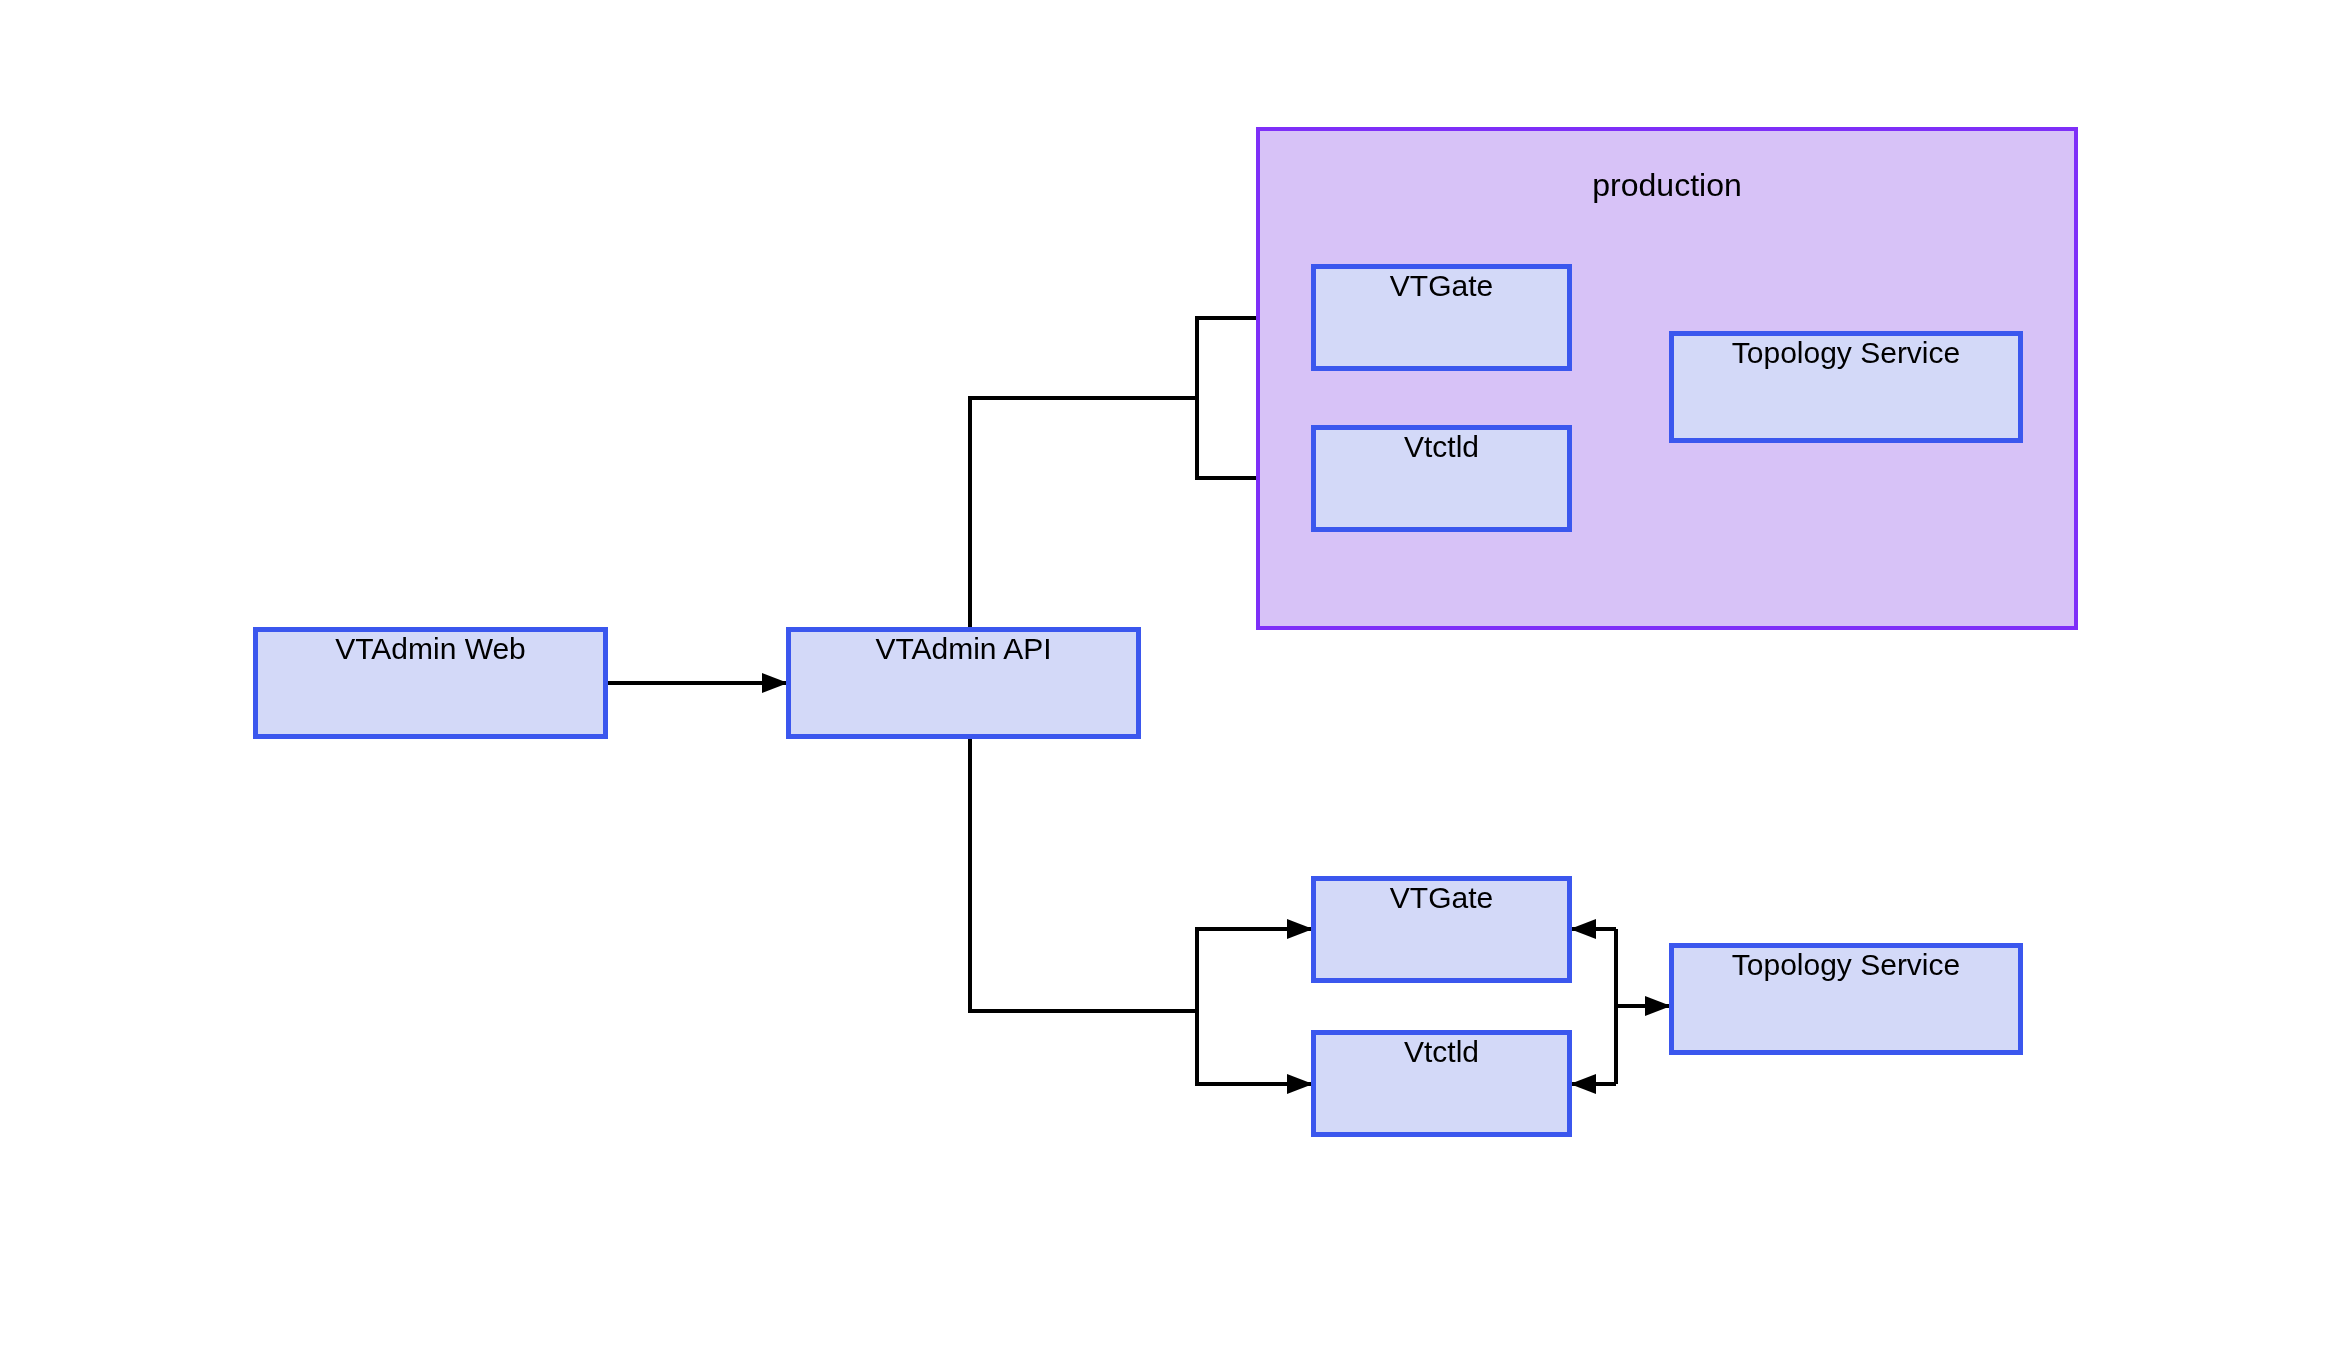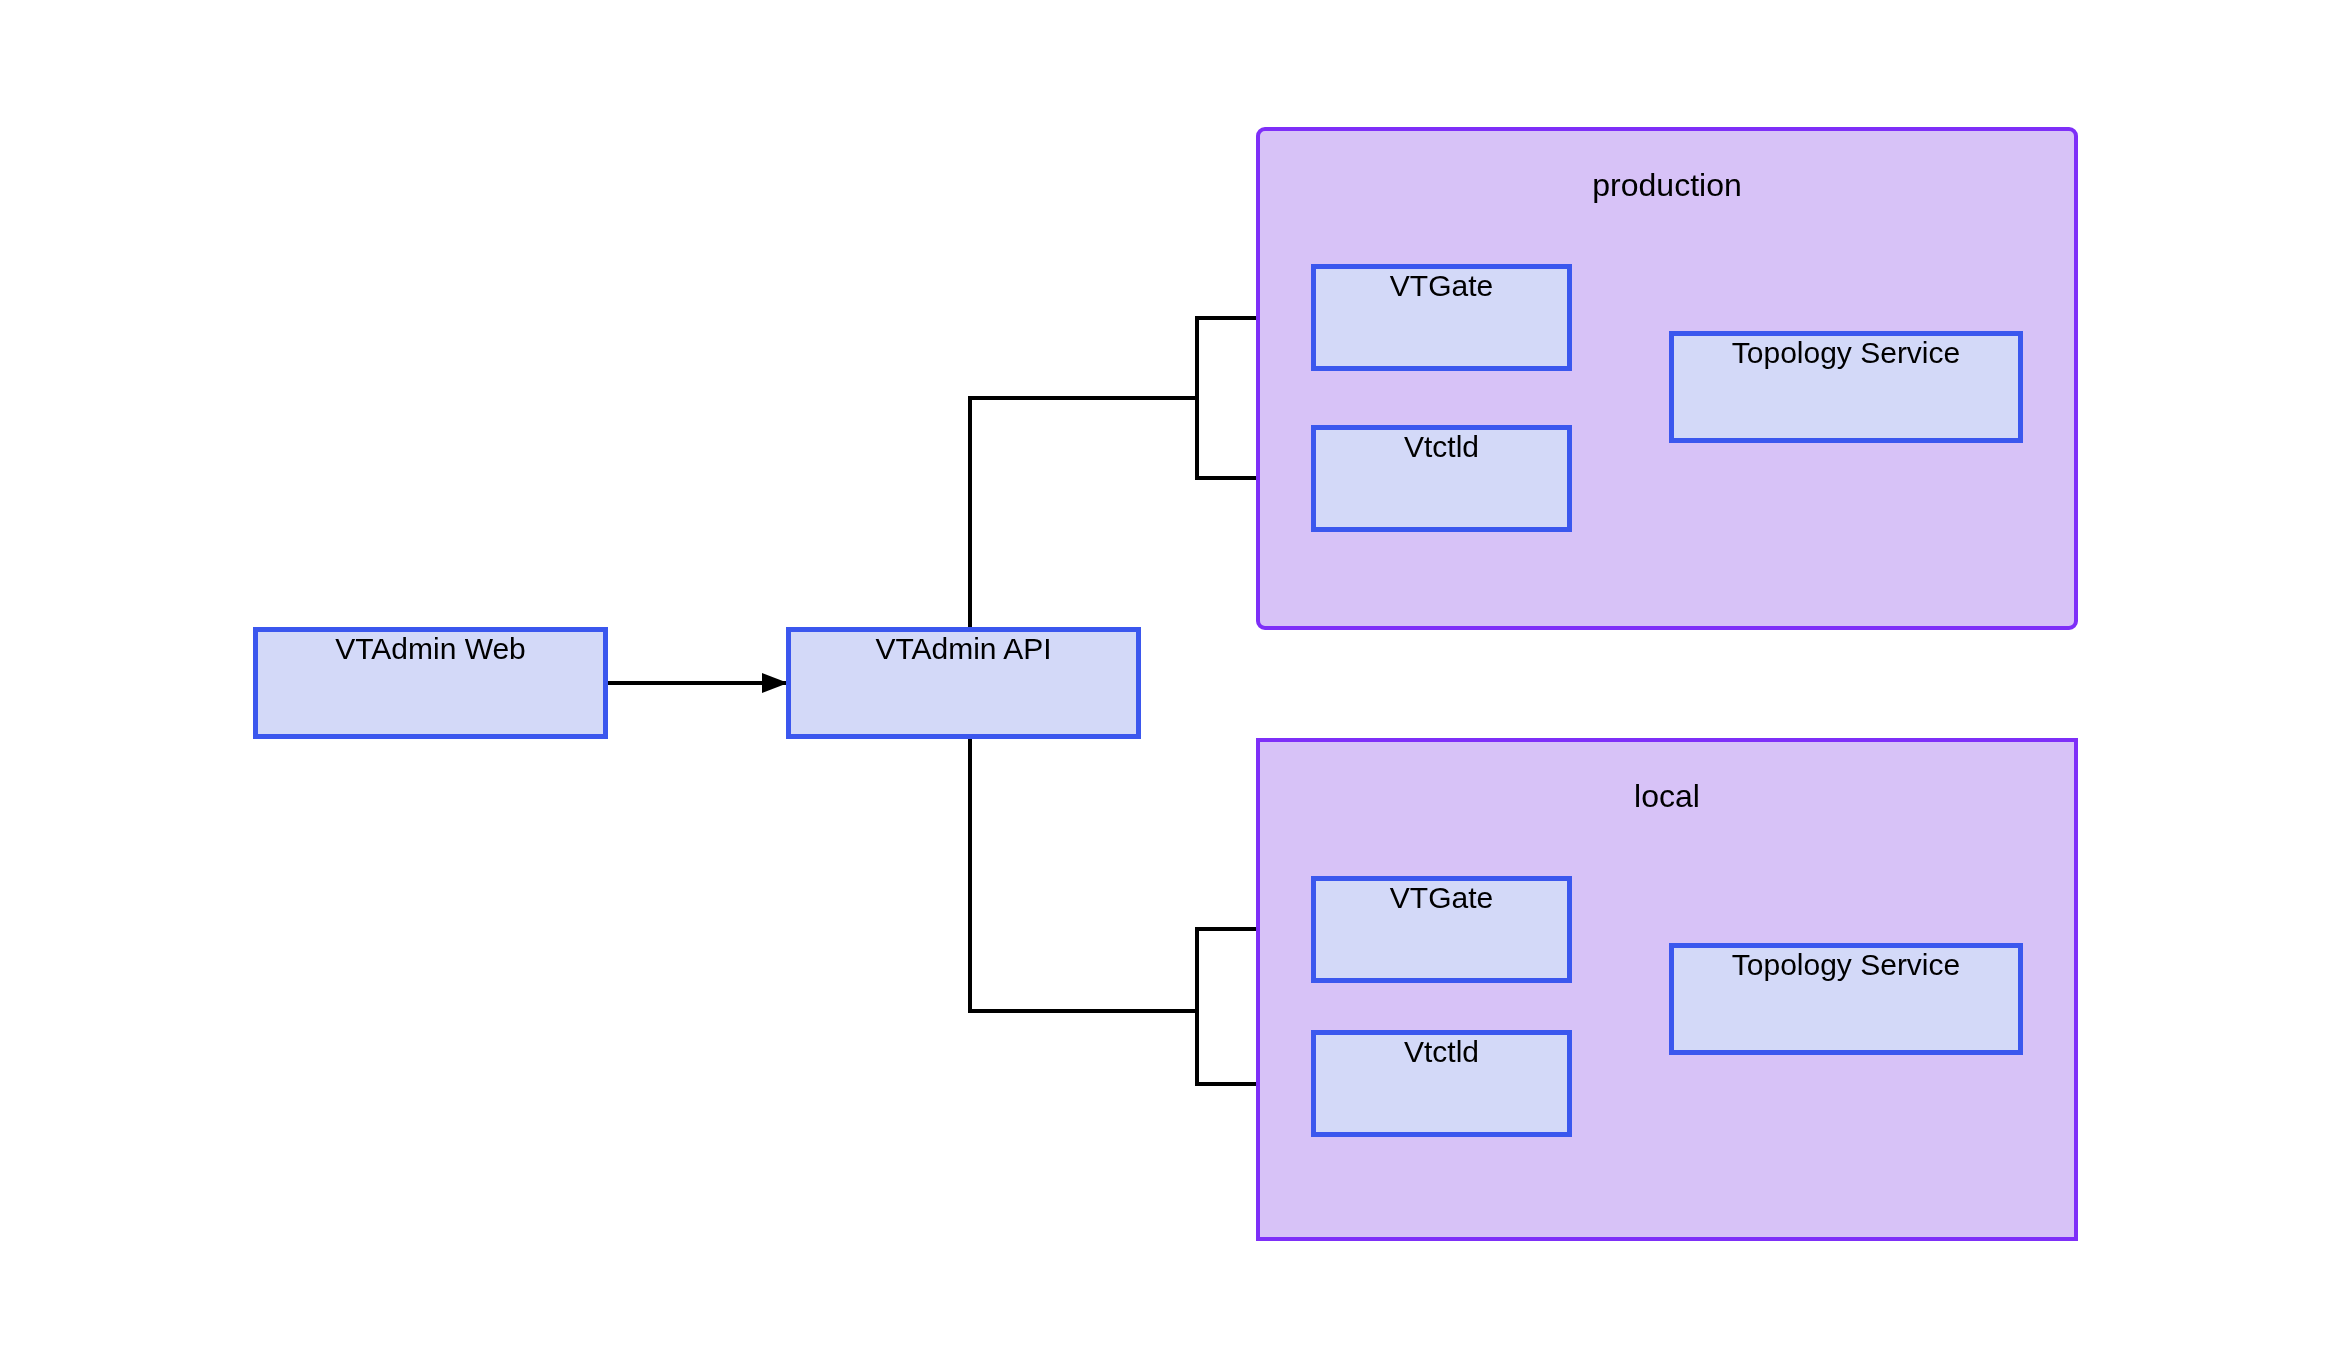--- a/index.html
+++ b/index.html
@@ -54,21 +54,21 @@
   .node {
     position: absolute;
     background: var(--node-fill);
     border: 5px solid var(--node-border);
     display: flex;
     justify-content: center;
     font-size: 30px;
     color: var(--text);
     text-align: center;
   }
-  .cluster--production { left: 1256px; top: 127px; width: 822px; height: 503px; border-radius: 9px; }
+  .cluster--production { left: 1256px; top: 127px; width: 822px; height: 503px; }
   .cluster--local      { left: 1256px; top: 738px; width: 822px; height: 503px; }
   .node--vtadmin-web   { left: 253px;  top: 627px;  width: 355px; height: 112px; }
   .node--vtadmin-api   { left: 786px;  top: 627px;  width: 355px; height: 112px; }
   .node--prod-vtgate   { left: 1311px; top: 264px;  width: 261px; height: 107px; }
   .node--prod-vtctld   { left: 1311px; top: 425px;  width: 261px; height: 107px; }
   .node--prod-topo     { left: 1669px; top: 331px;  width: 354px; height: 112px; }
   .node--local-vtgate  { left: 1311px; top: 876px;  width: 261px; height: 107px; }
   .node--local-vtctld  { left: 1311px; top: 1030px; width: 261px; height: 107px; }
   .node--local-topo    { left: 1669px; top: 943px;  width: 354px; height: 112px; }
 </style>
@@ -102,23 +102,20 @@
     <polyline points="1616,929 1616,1084"></polyline>
     <polyline points="1616,929 1572,929" marker-end="url(#arrow)"></polyline>
     <polyline points="1616,1084 1572,1084" marker-end="url(#arrow)"></polyline>
     <polyline points="1616,1006 1669,1006" marker-end="url(#arrow)"></polyline>
   </svg>
 
   <div class="cluster cluster--production">
     <div class="cluster-label">production</div>
   </div>
 
-  <div class="cluster cluster--local">
-    <div class="cluster-label">local</div>
-  </div>
 
   <div class="node node--vtadmin-web">
     <span>VTAdmin Web</span>
   </div>
 
   <div class="node node--vtadmin-api">
     <span>VTAdmin API</span>
   </div>
 
   <div class="node node--prod-vtgate">

